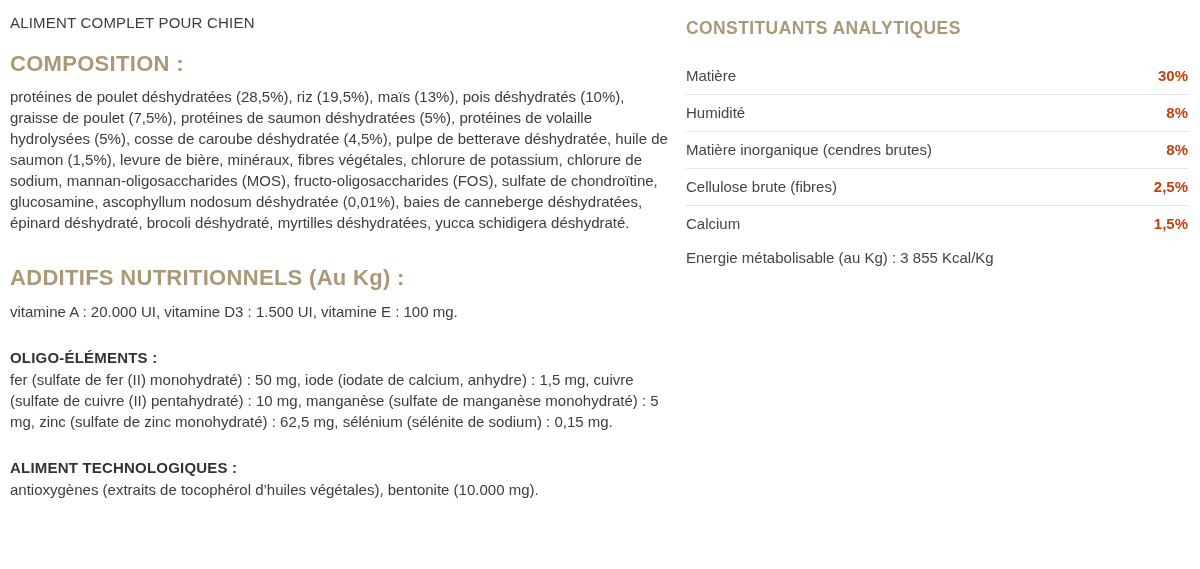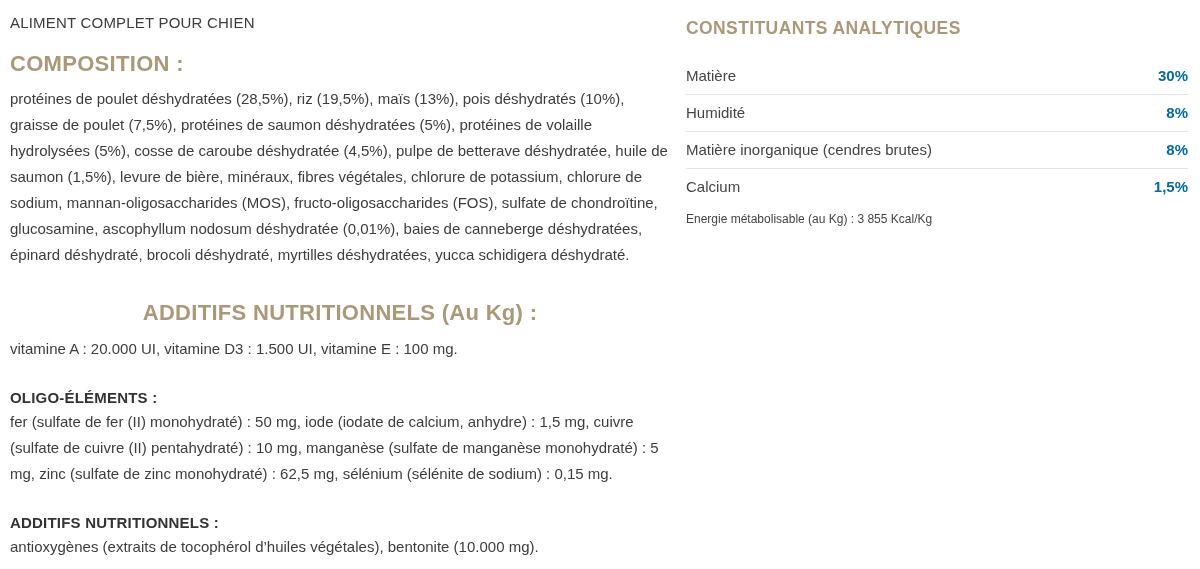--- a/index.html
+++ b/index.html
@@ -33,25 +33,25 @@
   }
   .gold-heading {
     color: #ab9878;
     font-size: 22px;
     font-weight: bold;
     letter-spacing: 0.3px;
   }
   .composition-heading { margin-bottom: 9px; }
   .body-text {
     font-size: 15px;
-    line-height: 26px;
+    line-height: 21px;
     color: #3d3d3d;
   }
   .composition-body { margin-bottom: 32px; }
-  .additives-heading { margin-bottom: 10px; text-align: center; }
+  .additives-heading { margin-bottom: 10px; }
   .sub-block { margin-bottom: 27px; }
   .sub-label {
     font-size: 15px;
     font-weight: bold;
     color: #333333;
     margin-bottom: 3px;
     letter-spacing: 0.2px;
   }
   .analytics-heading {
     color: #ab9878;
@@ -69,24 +69,24 @@
     border-bottom: 1px solid #e4e4e4;
   }
   .analytics-row:last-of-type { border-bottom: none; }
   .analytics-label {
     font-size: 15px;
     color: #444444;
   }
   .analytics-value {
     font-size: 15px;
     font-weight: bold;
-    color: #0369a1;
+    color: #c2410c;
   }
   .energy-note {
-    font-size: 12px;
+    font-size: 15px;
     color: #444444;
     margin-top: 7px;
   }
 </style>
 </head>
 <body>
 
 <div class="page">
 
   <div class="col-left">
@@ -102,21 +102,21 @@
     <div class="sub-block">
       <div class="body-text">vitamine A : 20.000 UI, vitamine D3 : 1.500 UI, vitamine E : 100 mg.</div>
     </div>
 
     <div class="sub-block">
       <div class="sub-label">OLIGO-ÉLÉMENTS :</div>
       <div class="body-text">fer (sulfate de fer (II) monohydraté) : 50 mg, iode (iodate de calcium, anhydre) : 1,5 mg, cuivre (sulfate de cuivre (II) pentahydraté) : 10 mg, manganèse (sulfate de manganèse monohydraté) : 5 mg, zinc (sulfate de zinc monohydraté) : 62,5 mg, sélénium (sélénite de sodium) : 0,15 mg.</div>
     </div>
 
     <div class="sub-block">
-      <div class="sub-label">ADDITIFS NUTRITIONNELS :</div>
+      <div class="sub-label">ALIMENT TECHNOLOGIQUES :</div>
       <div class="body-text">antioxygènes (extraits de tocophérol d’huiles végétales), bentonite (10.000 mg).</div>
     </div>
 
   </div>
 
   <div class="col-right">
 
     <div class="analytics-heading">CONSTITUANTS ANALYTIQUES</div>
 
     <div class="analytics-table">
@@ -130,20 +130,24 @@
       <div class="analytics-row">
         <span class="analytics-label">Humidité</span>
         <span class="analytics-value">8%</span>
       </div>
 
       <div class="analytics-row">
         <span class="analytics-label">Matière inorganique (cendres brutes)</span>
         <span class="analytics-value">8%</span>
       </div>
 
+      <div class="analytics-row">
+        <span class="analytics-label">Cellulose brute (fibres)</span>
+        <span class="analytics-value">2,5%</span>
+      </div>
 
       <div class="analytics-row">
         <span class="analytics-label">Calcium</span>
         <span class="analytics-value">1,5%</span>
       </div>
 
 
     </div>
 
     <div class="energy-note">Energie métabolisable (au Kg) : 3 855 Kcal/Kg</div>

